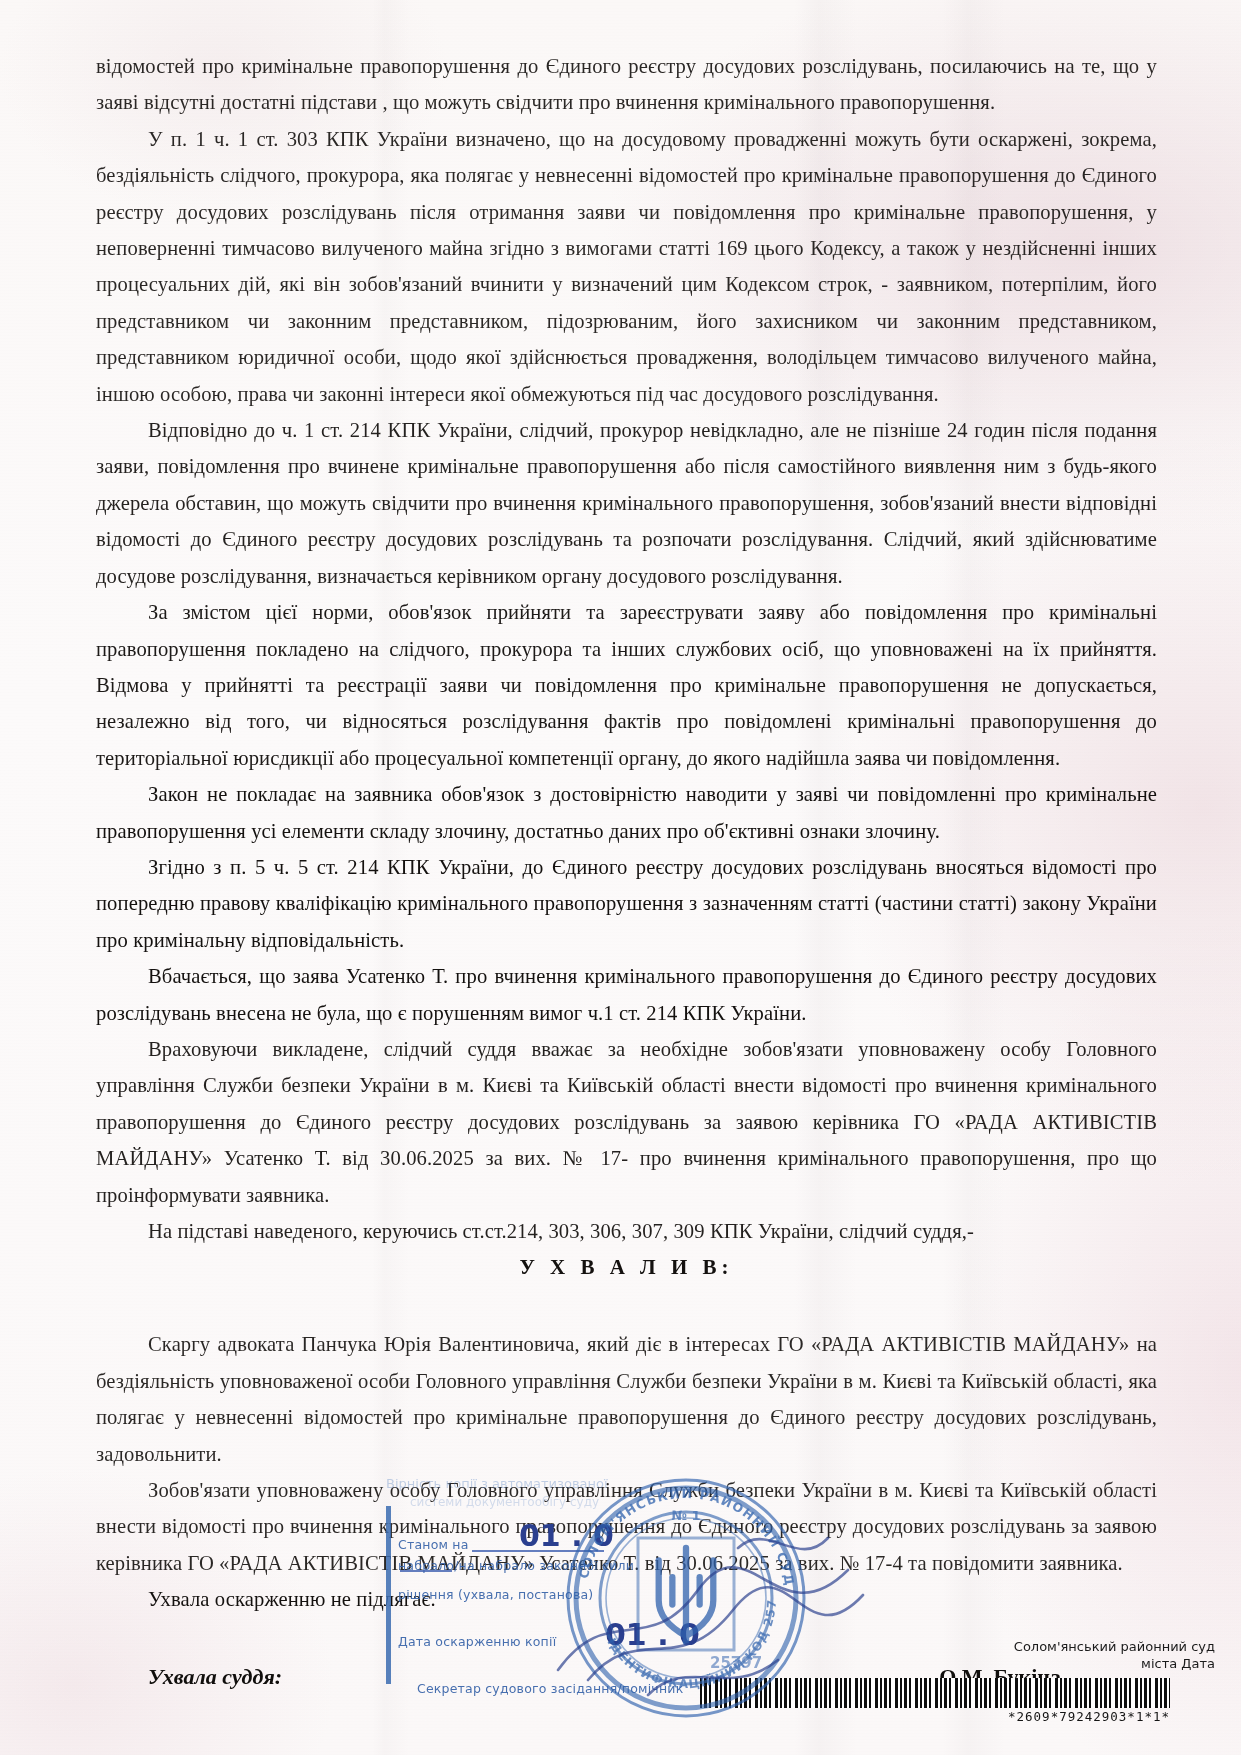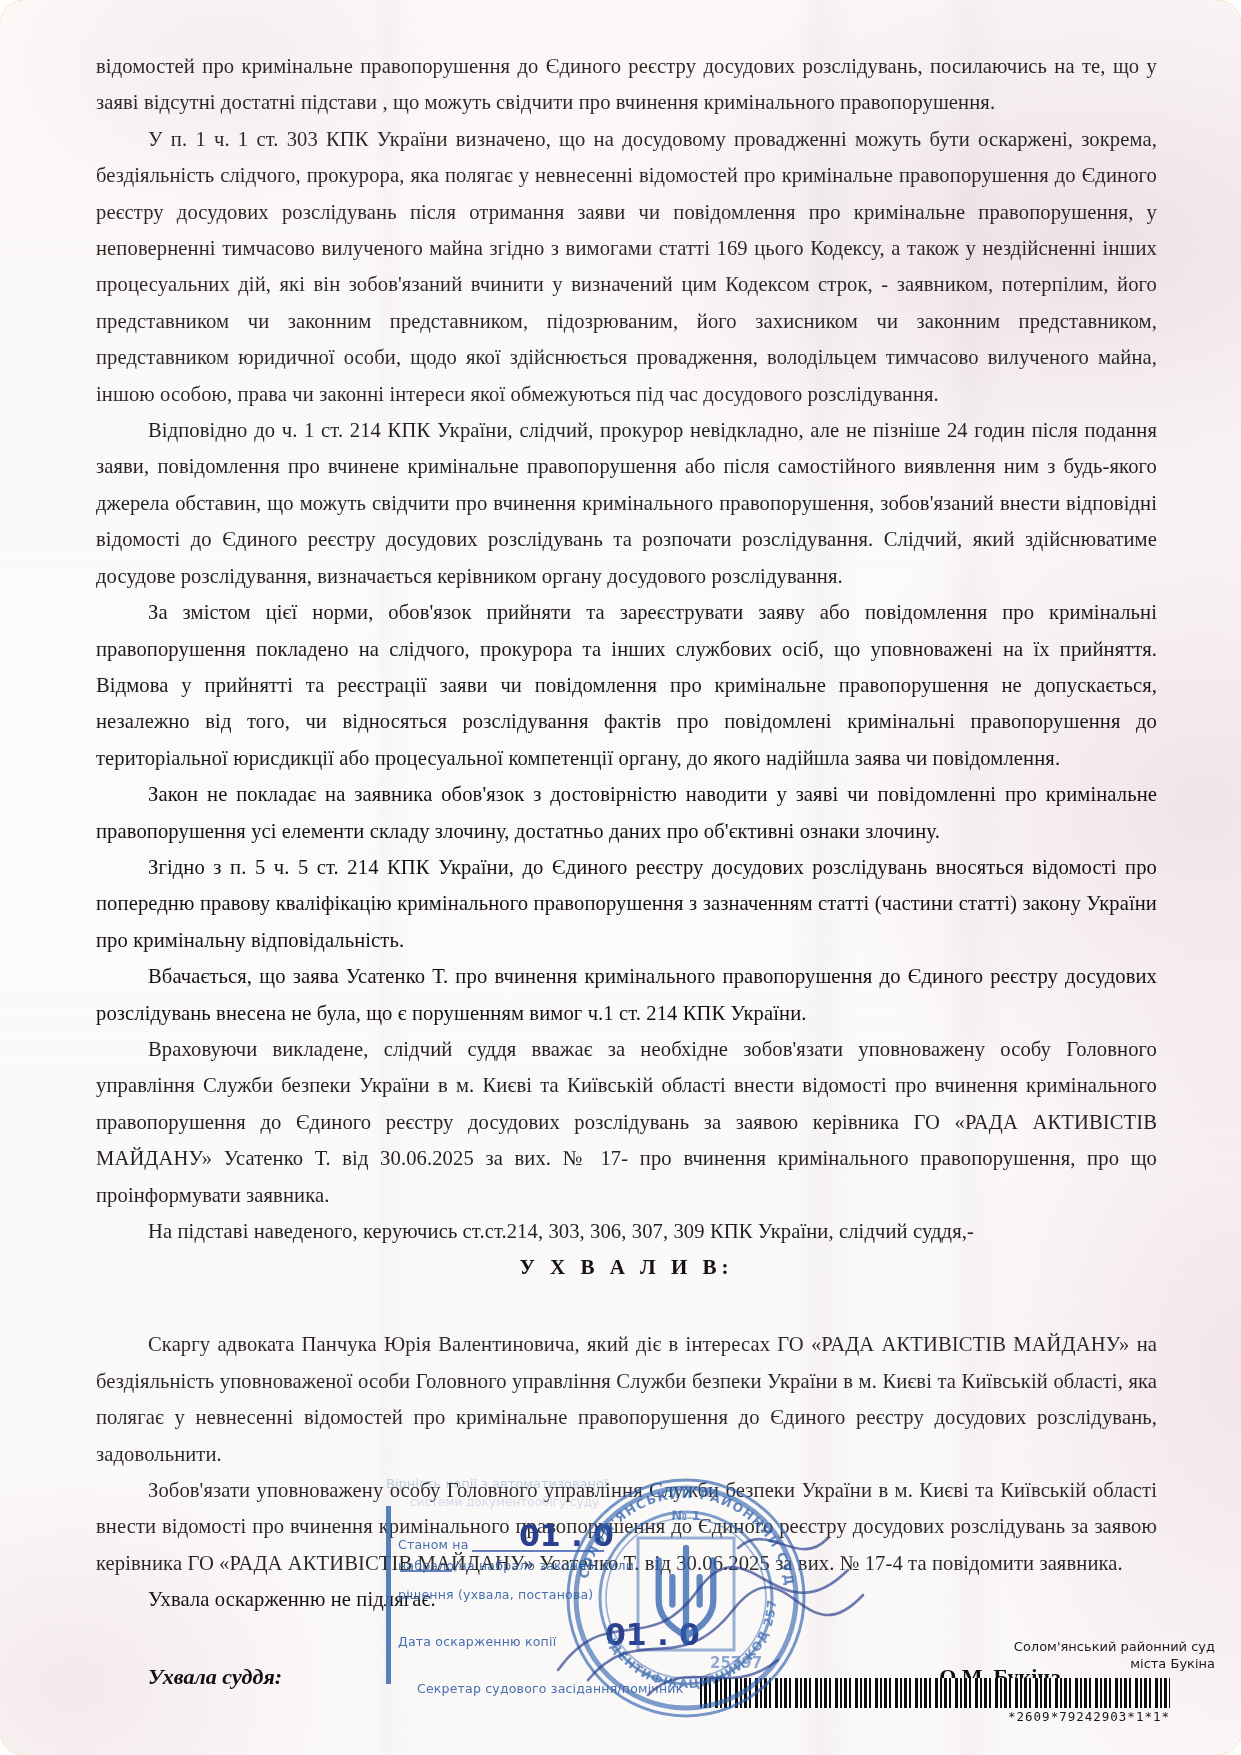--- a/index.html
+++ b/index.html
@@ -7,21 +7,20 @@
     padding: 0;
     background: #ffffff;
   }
   .page {
     position: relative;
     width: 1241px;
     height: 1755px;
     background: #eab308;
     overflow: hidden;
     font-family: "Liberation Serif", "DejaVu Serif", serif;
-    border-radius: 23px;
   }
   
   .scan-tint {
     position: absolute;
     inset: 0;
     background:
       radial-gradient(ellipse 700px 420px at 88% 14%, rgba(228,205,212,0.55), rgba(255,255,255,0) 70%),
       radial-gradient(ellipse 520px 520px at 97% 46%, rgba(231,206,212,0.50), rgba(255,255,255,0) 72%),
       radial-gradient(ellipse 420px 640px at 100% 78%, rgba(233,206,214,0.45), rgba(255,255,255,0) 70%),
       radial-gradient(ellipse 360px 300px at 6% 96%, rgba(234,212,218,0.40), rgba(255,255,255,0) 72%),
@@ -321,21 +320,21 @@
     <g fill="none" stroke="#2a3f8e" stroke-width="2.6" opacity="0.8" stroke-linecap="round">
       <path d="M 30 240 C 80 170, 120 230, 170 160 S 250 210, 320 140"></path>
       <path d="M 60 250 C 110 190, 150 250, 205 180 S 275 230, 335 165"></path>
       <path d="M 120 265 C 160 225, 200 270, 250 230"></path>
       <path d="M 210 118 C 240 90, 270 140, 300 108"></path>
     </g>
   </svg>
 
   <div class="footer-court">
     <div>Солом'янський районний суд</div>
-    <div>міста Букіна</div>
+    <div>міста Дата</div>
   </div>
 
   <div class="barcode-wrap">
     <div class="barcode"></div>
     <div class="barcode-num">*2609*79242903*1*1*</div>
   </div>
 
   <div class="noise"></div>
 </div>
 

